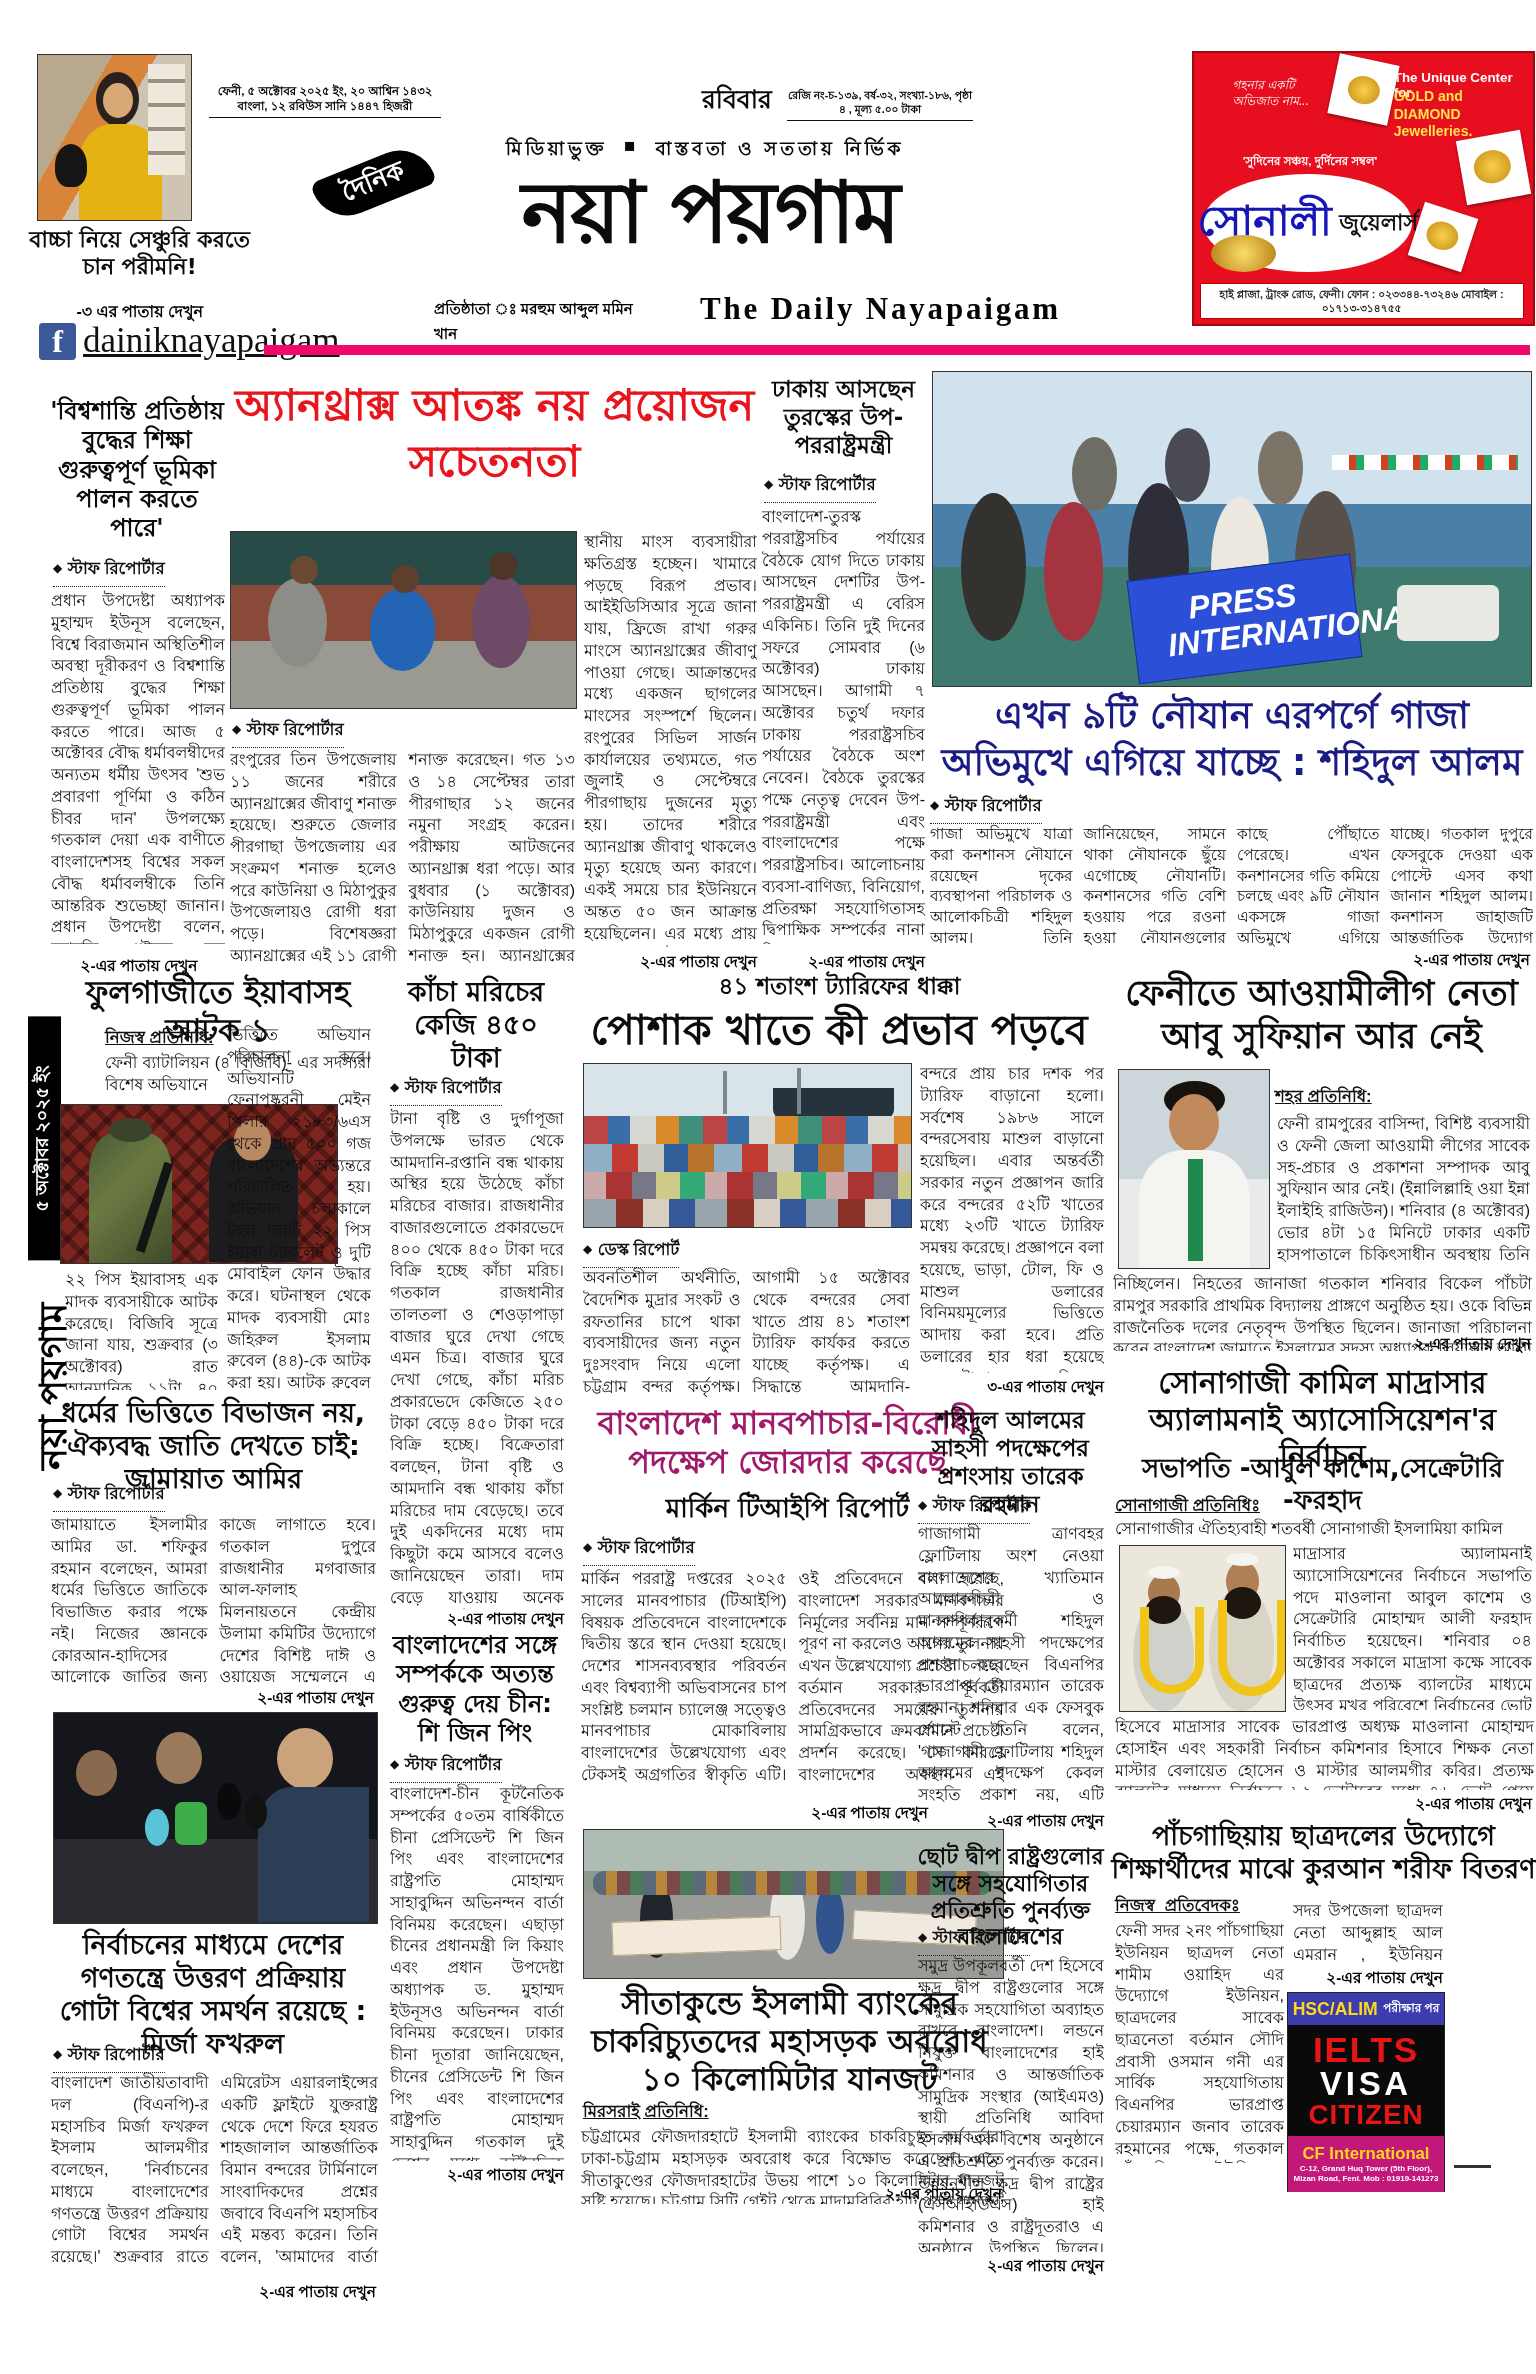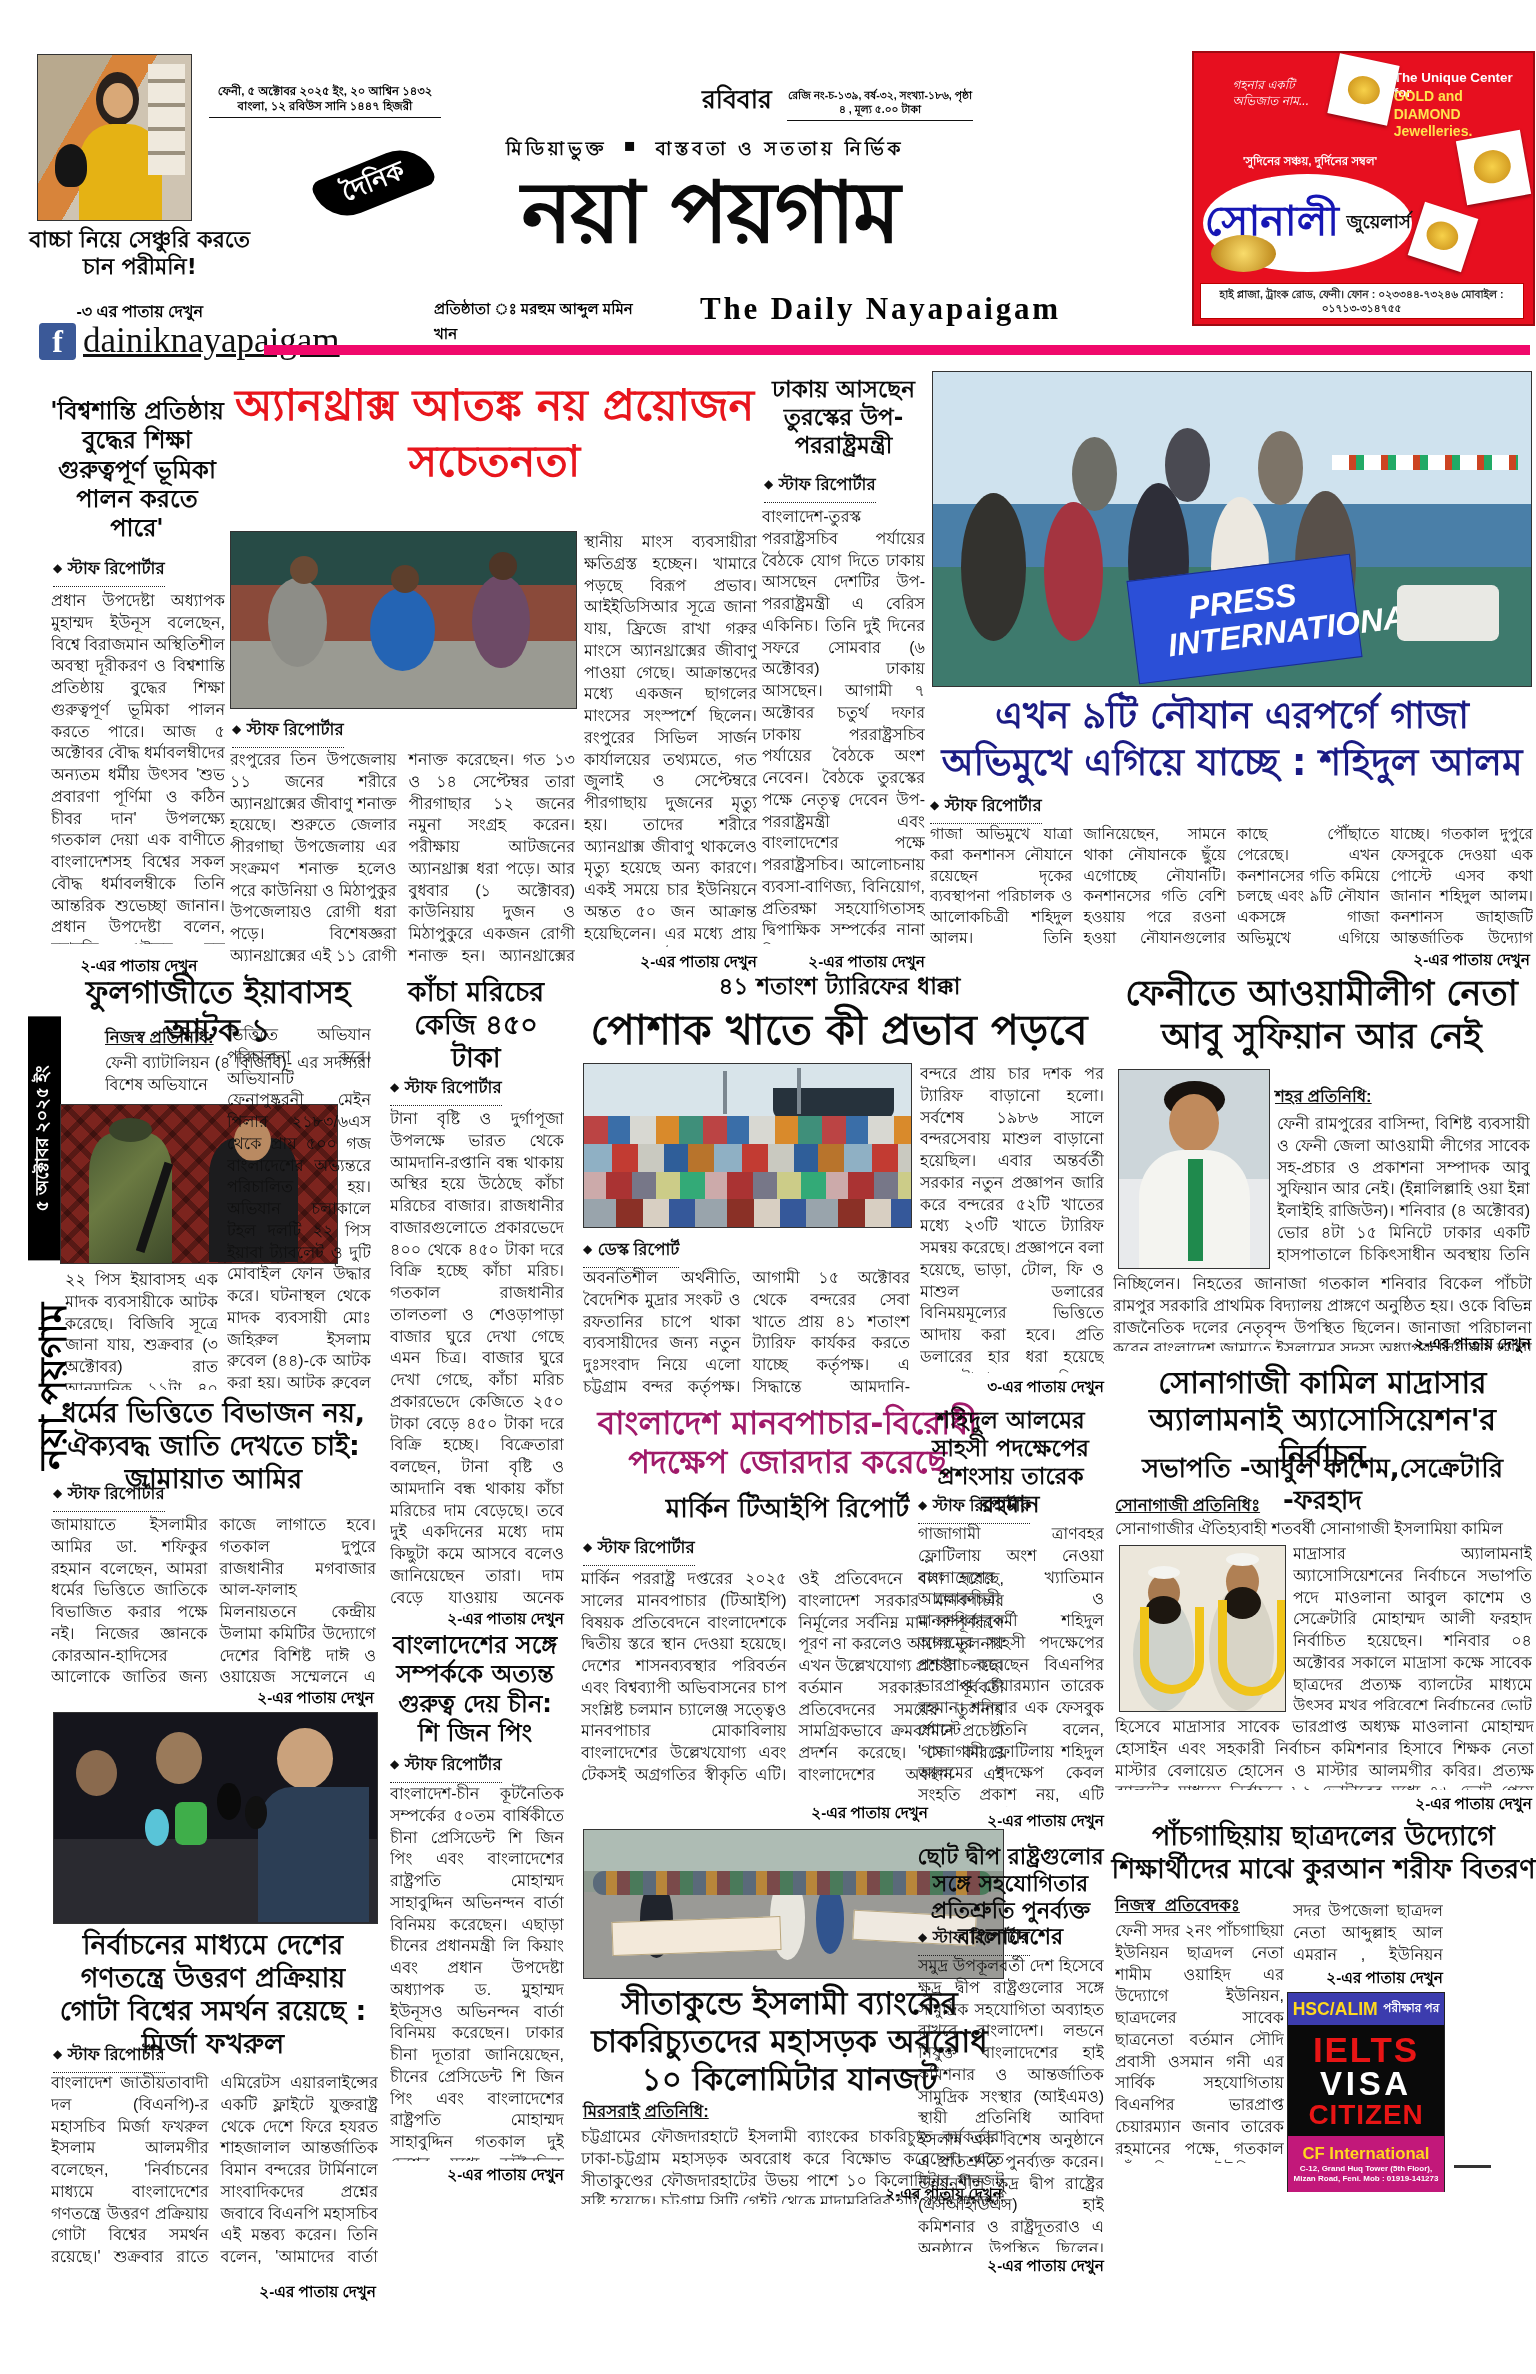--- a/index.html
+++ b/index.html
@@ -69,21 +69,21 @@
       </div>
     <div style="position:absolute;left:267px;top:82px;width:65px;height:65px;background:#fff;transform:rotate(-10deg);box-shadow:0 1.9px 3.7px rgba(0,0,0,.4);">
         <div class="blob" style="left:13px;top:15px;width:37px;height:33px;background:radial-gradient(circle,#f7d14a,#c78a14);"></div>
       </div>
     <div style="position:absolute;left:221px;top:156px;width:56px;height:56px;background:#fff;transform:rotate(18deg);box-shadow:0 1.9px 3.7px rgba(0,0,0,.4);">
         <div class="blob" style="left:11px;top:13px;width:32px;height:28px;background:radial-gradient(circle,#f7d14a,#c78a14);"></div>
       </div>
     <div class="abs" style="left:28px;top:100px;width:176px;color:#fff;font-size:11.6px;font-weight:700;text-align:center;">'সুদিনের সঞ্চয়, দুর্দিনের সম্বল'</div>
     <div class="abs" style="left:9.3px;top:121px;width:209px;height:98px;background:#fff;border-radius:50%;display:flex;align-items:center;justify-content:center;gap:7.4px;">
       <span style="color:#1616b4;font-size:41px;font-weight:900;">সোনালী</span>
-      <span style="color:#111;font-size:18px;font-weight:900;">জুয়েলার্স</span>
+      <span style="color:#111;font-size:22px;font-weight:900;">জুয়েলার্স</span>
     </div>
     <div class="blob" style="left:16.7px;top:182px;width:65px;height:37px;background:radial-gradient(circle,#f9dc6b,#b57c10);"></div>
     <div class="abs" style="left:5.6px;top:230px;width:322px;height:30px;background:#fff;color:#222;font-size:10.7px;font-weight:800;text-align:center;line-height:1.3;padding-top:3.7px;border:1.9px solid #b00;">হাই প্লাজা, ট্রাংক রোড, ফেনী। ফোন : ০২৩৩৪৪-৭৩২৪৬ মোবাইল : ০১৭১৩-৩১৪৭৫৫</div>
   </div>
 
   <div class="abs hl" style="left:48px;top:397px;width:178px;font-size:24px;">'বিশ্বশান্তি প্রতিষ্ঠায় বুদ্ধের শিক্ষা গুরুত্বপূর্ণ ভূমিকা পালন করতে পারে'</div>
   <div class="abs by dot" style="left:53px;top:555px;"><span class="mk">◆</span><span>স্টাফ রিপোর্টার</span></div>
   <div class="abs bd" style="left:51px;top:590px;width:174px;height:354px;">প্রধান উপদেষ্টা অধ্যাপক মুহাম্মদ ইউনূস বলেছেন, বিশ্বে বিরাজমান অস্থিতিশীল অবস্থা দূরীকরণ ও বিশ্বশান্তি প্রতিষ্ঠায় বুদ্ধের শিক্ষা গুরুত্বপূর্ণ ভূমিকা পালন করতে পারে। আজ ৫ অক্টোবর বৌদ্ধ ধর্মাবলম্বীদের অন্যতম ধর্মীয় উৎসব 'শুভ প্রবারণা পূর্ণিমা ও কঠিন চীবর দান' উপলক্ষ্যে গতকাল দেয়া এক বাণীতে বাংলাদেশসহ বিশ্বের সকল বৌদ্ধ ধর্মাবলম্বীকে তিনি আন্তরিক শুভেচ্ছা জানান। প্রধান উপদেষ্টা বলেন, মহামতি গৌতম বুদ্ধ আজীবন মানুষের কল্যাণে শান্তি ও সাম্যের বাণী প্রচার করেছেন। শান্তি ও সম্প্রীতির অমিয় বাণী নিয়ে তিনি আবির্ভূত হয়েছিলেন। তাঁর অহিংসার বাণী বিশ্বশান্তি প্রতিষ্ঠায় সমুজ্জ্বল। তিনি বিশ্বশান্তির জন্য সকলকে ঐক্যবদ্ধভাবে কাজ করার আহ্বান জানান।</div>
   <div class="abs nt" style="left:65px;top:954px;width:148px;text-align:center;">২-এর পাতায় দেখুন</div>
 

